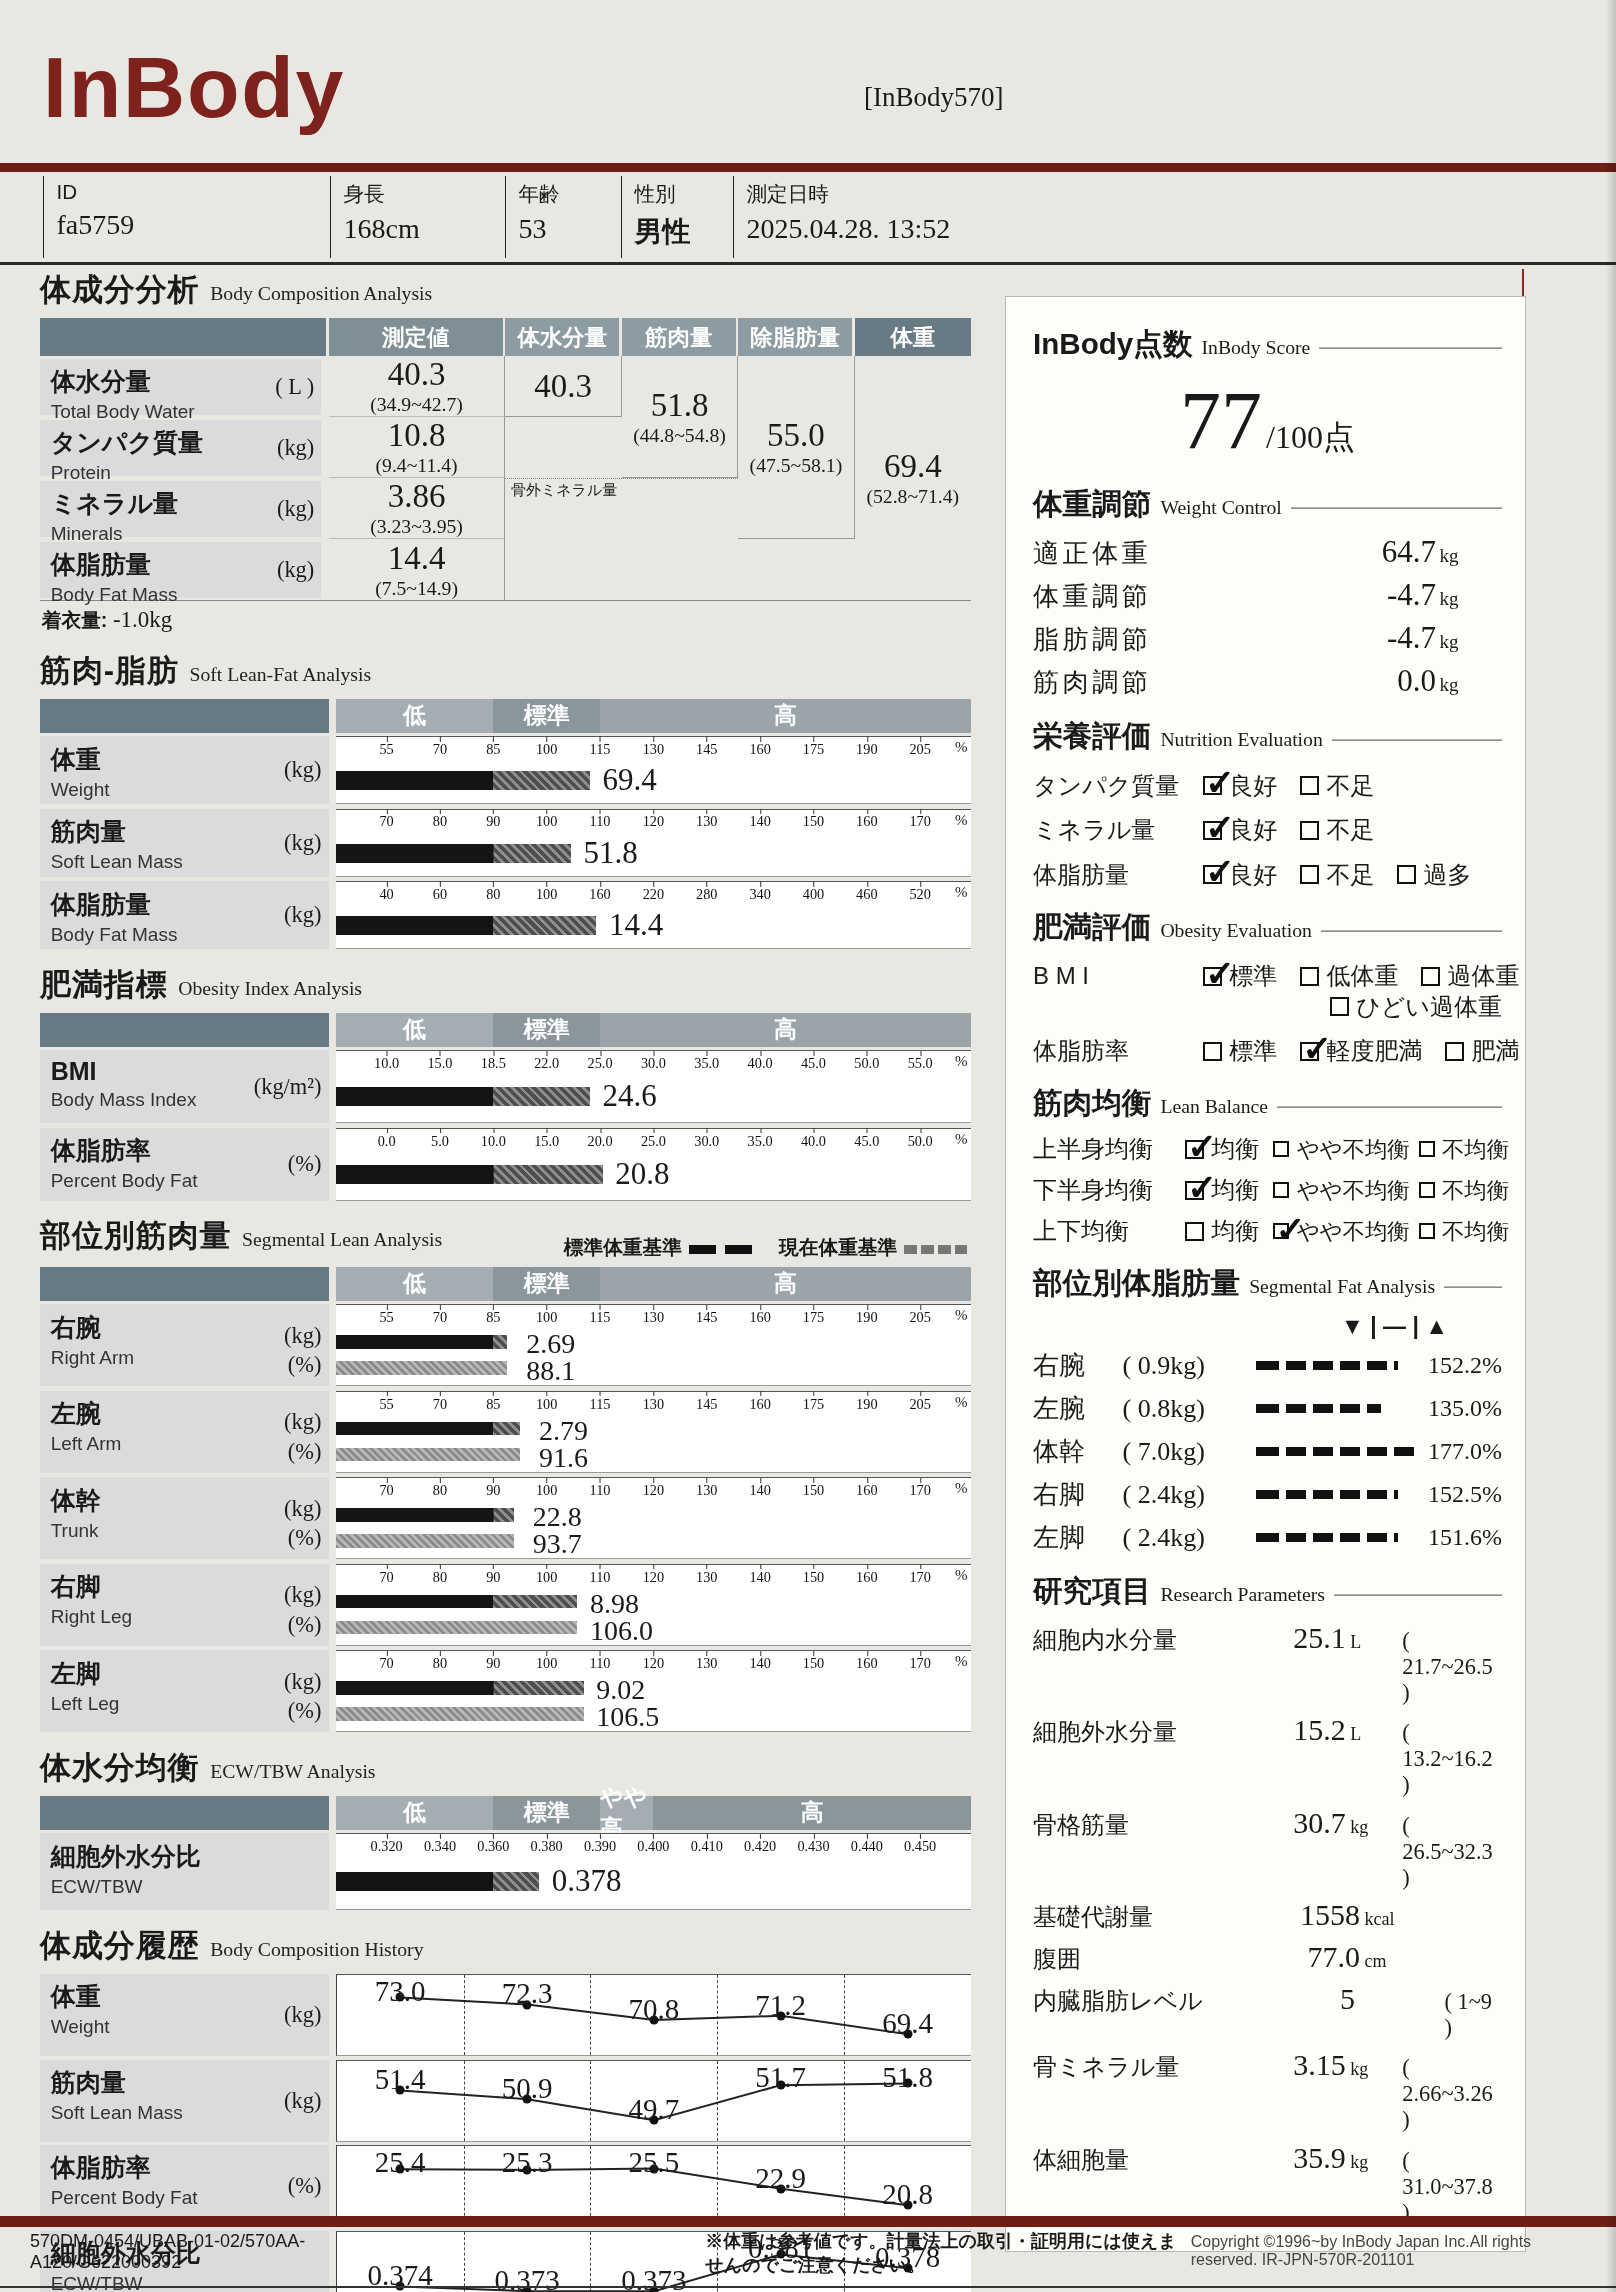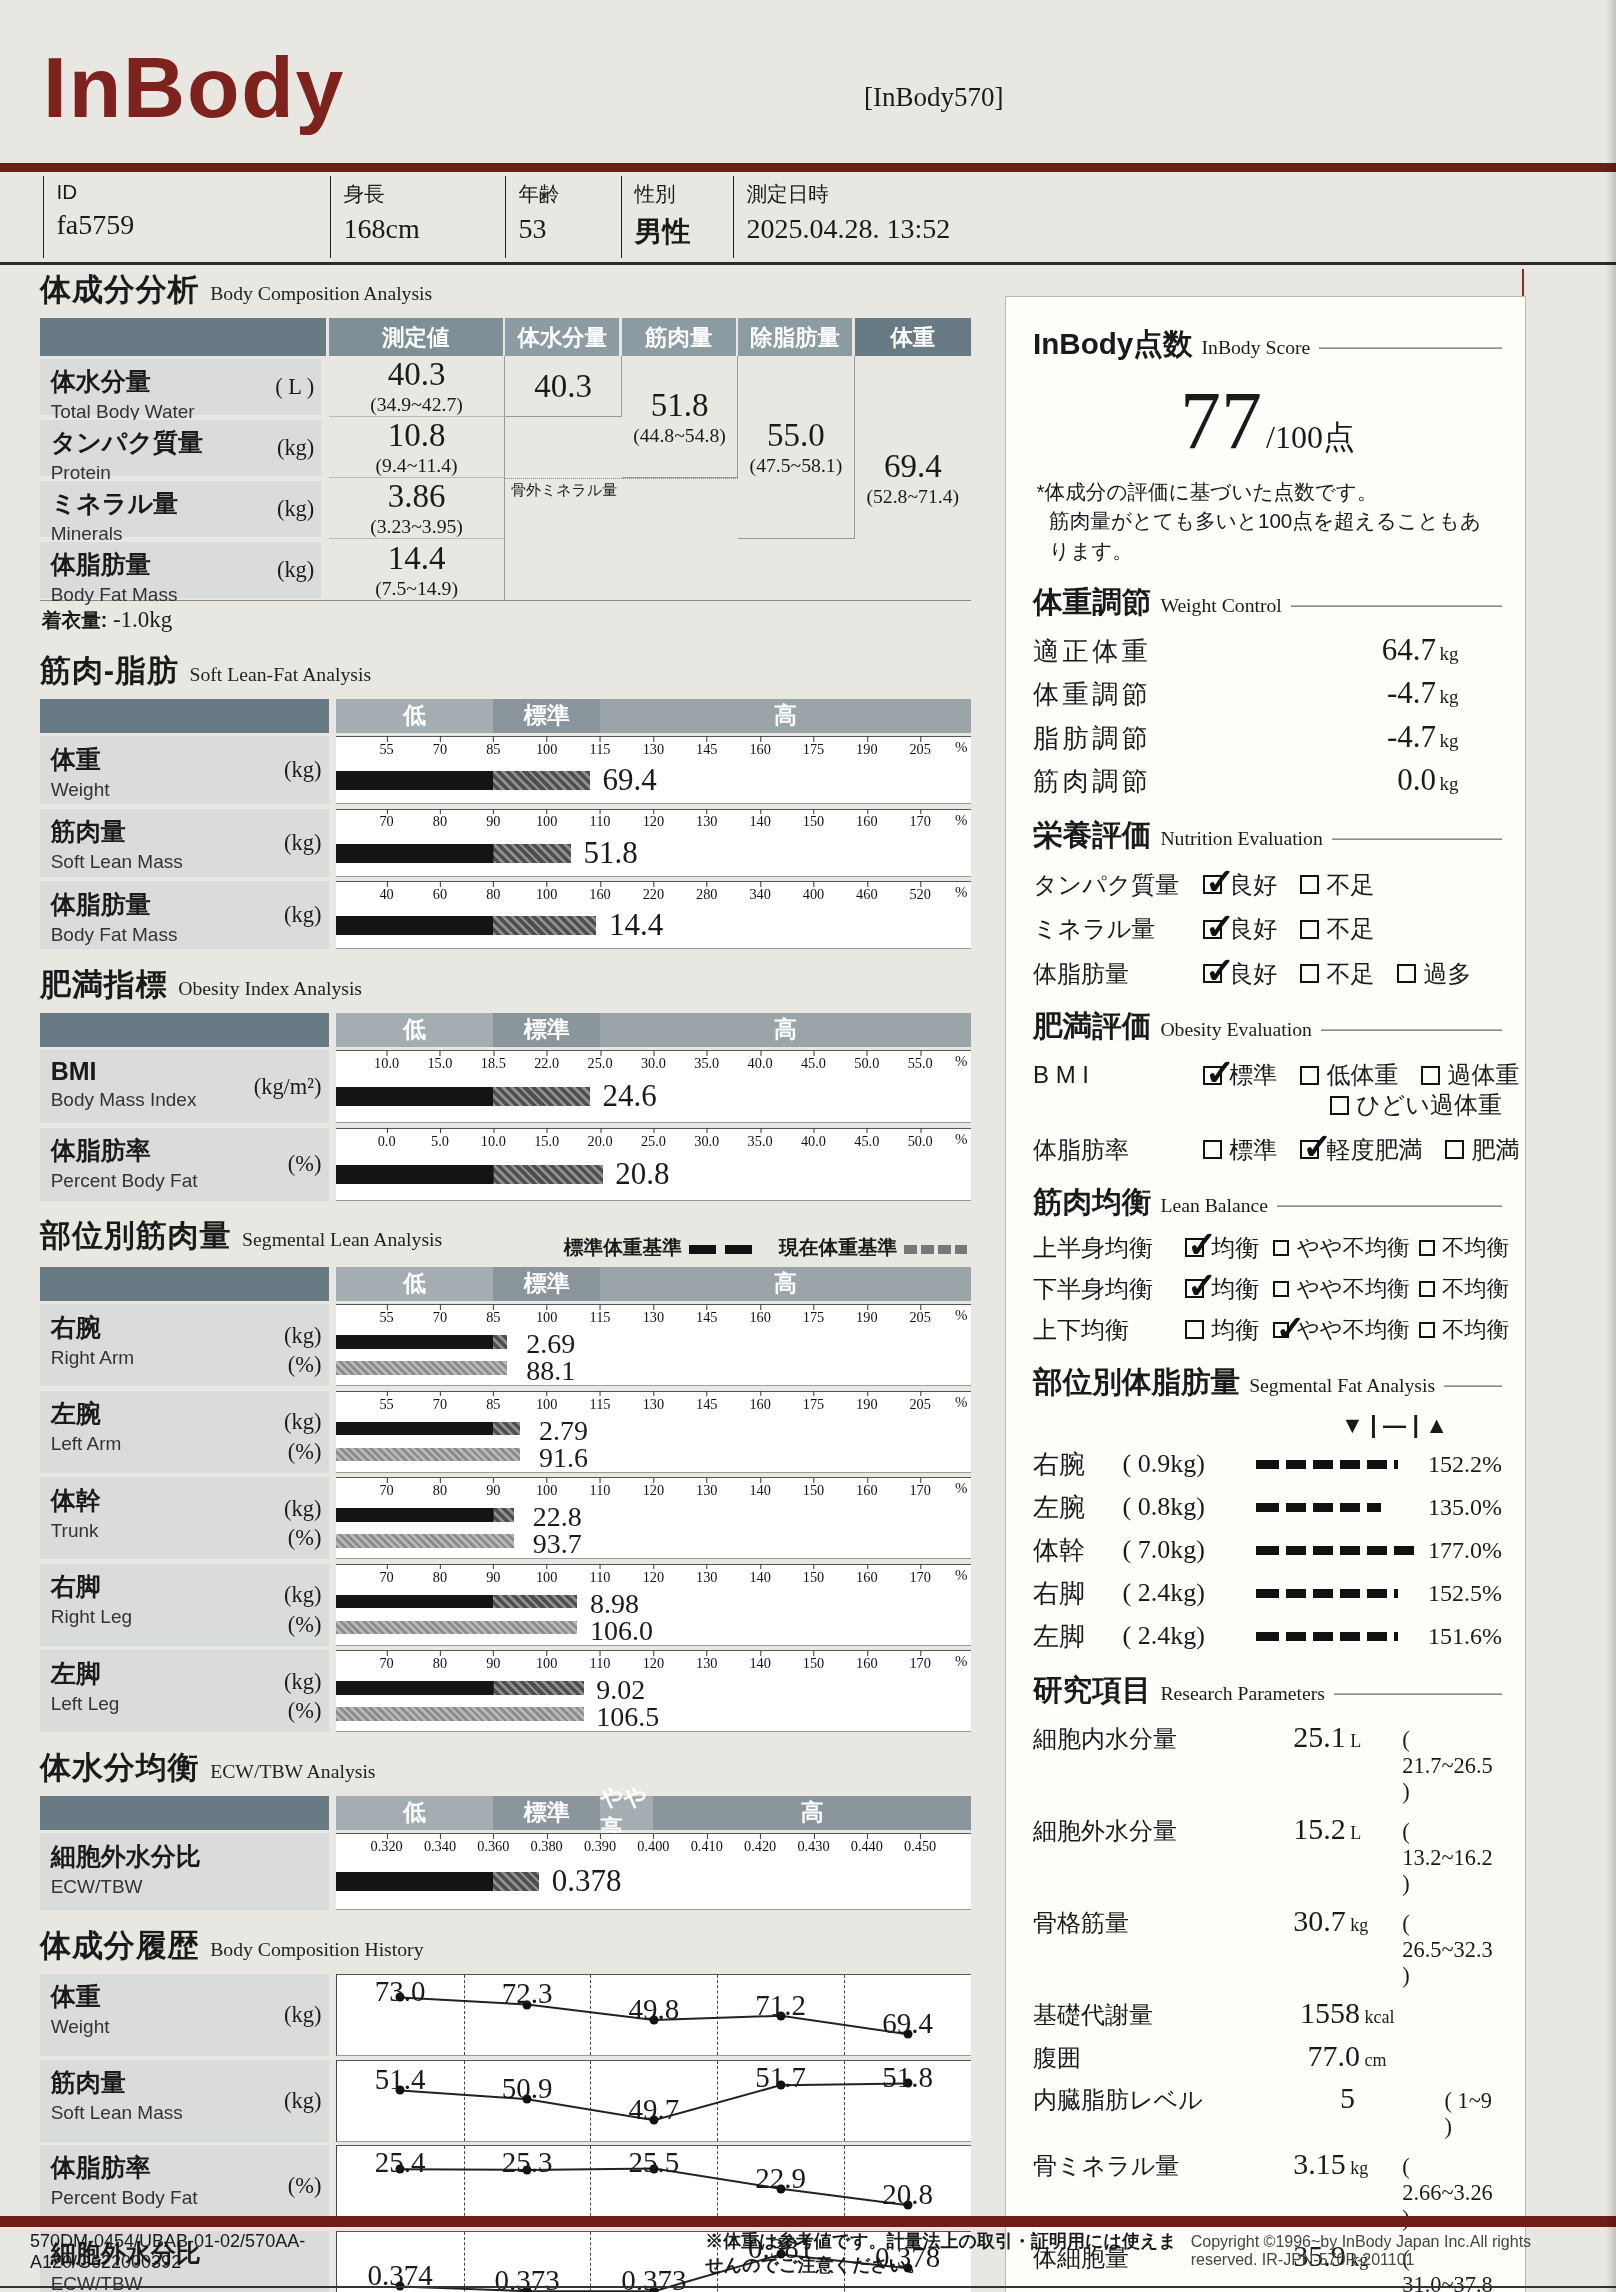--- a/index.html
+++ b/index.html
@@ -580,21 +580,21 @@
             <span class="vsep" style="left:60%"></span>
             <span class="vsep" style="left:80%"></span>
       <svg viewBox="0 0 100 100" preserveAspectRatio="none" style="position: absolute; left: 0px; top: 0px; width: 100%; height: 100%;">
               <polyline points="10,28 30,36.94444444444449 50,56.11111111111119 70,51 90,74" fill="none" stroke="#222" stroke-width="2" vector-effect="non-scaling-stroke"></polyline>
             </svg>
             <span class="hdot" style="left: 10%; top: 28%;"></span>
             <span class="hist-val" style="left: 10%; top: 0%;">73.0</span>
             <span class="hdot" style="left: 30%; top: 36.9444%;"></span>
             <span class="hist-val" style="left: 30%; top: 2.94444%;">72.3</span>
             <span class="hdot" style="left: 50%; top: 56.1111%;"></span>
-            <span class="hist-val" style="left: 50%; top: 22.1111%;">49.8</span>
+            <span class="hist-val" style="left: 50%; top: 22.1111%;">70.8</span>
             <span class="hdot" style="left: 70%; top: 51%;"></span>
             <span class="hist-val" style="left: 70%; top: 17%;">71.2</span>
             <span class="hdot" style="left: 90%; top: 74%;"></span>
             <span class="hist-val" style="left: 90%; top: 40%;">69.4</span>
           </div>
     </div>
     <div class="hist-row">
       <div class="lblcell">
         <div class="jp">筋肉量</div>
         <div class="en">Soft Lean Mass</div>
@@ -680,24 +680,20 @@
 
   <div class="ptitle" style="margin-top:3.6px">
     <span class="jp">InBody点数</span>
     <span class="en">InBody Score</span>
     <span class="rule"></span>
   </div>
   <div class="score-wrap">
     <span class="score-big">77</span>
     <span class="score-den">/100点</span>
   </div>
-  <div class="score-note">
-    <div>*体成分の評価に基づいた点数です。</div>
-    <div style="padding-left:12.5px">筋肉量がとても多いと100点を超えることもあります。</div>
-  </div>
 
   <div class="ptitle">
     <span class="jp">体重調節</span>
     <span class="en">Weight Control</span>
     <span class="rule"></span>
   </div>
   <div class="wc-row">
           <span class="l">適正体重</span>
           <span class="v">64.7</span>
           <span class="u">kg</span>

